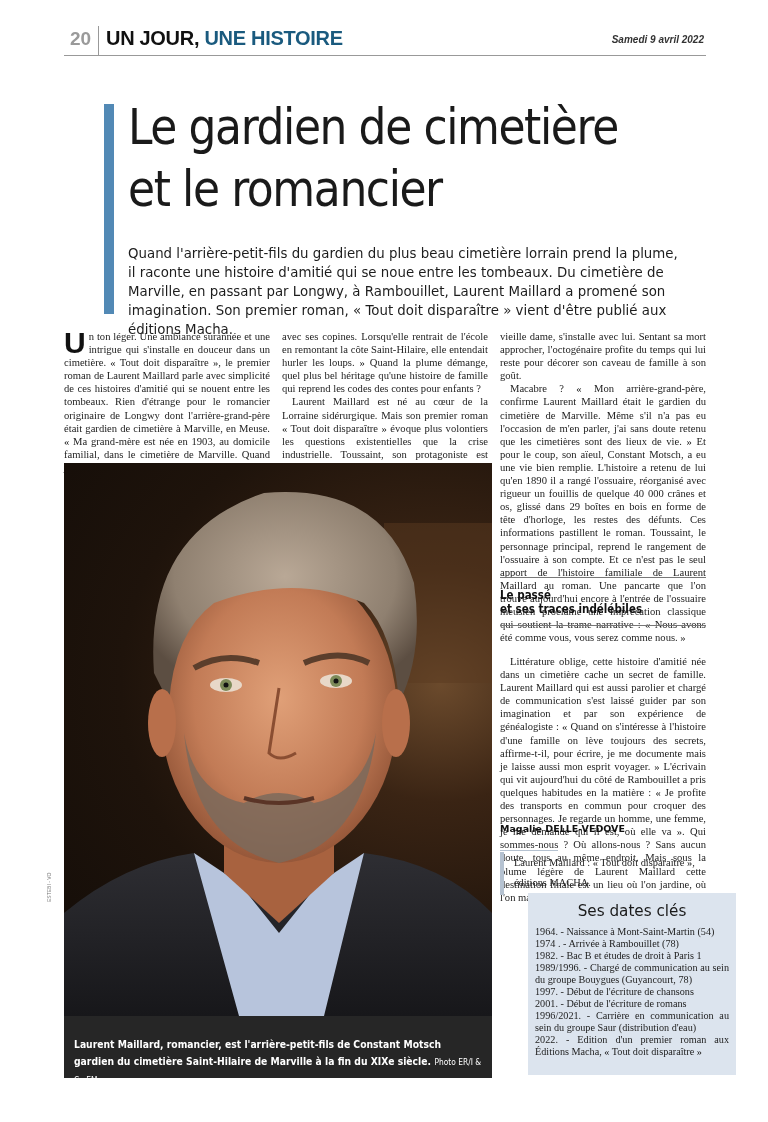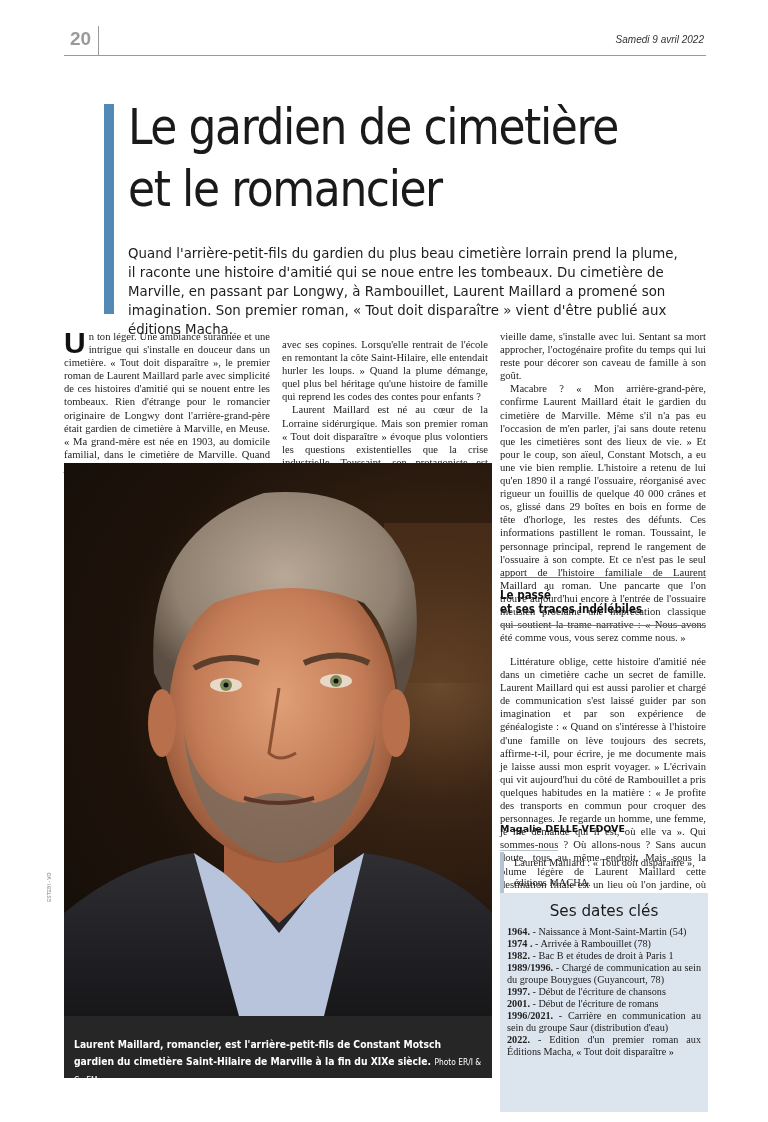--- a/index.html
+++ b/index.html
@@ -5,68 +5,69 @@
   * { box-sizing: border-box; margin: 0; padding: 0; }
   html, body { width: 768px; height: 1122px; background: #ffffff; overflow: hidden; }
   body { position: relative; font-family: "Liberation Serif", serif; color: #222; }
 
   
   .header { position: absolute; left: 64px; top: 26px; width: 642px; height: 30px; border-bottom: 1px solid #999; }
   .page-num { position: absolute; left: 6px; top: 2px; font-family: "Liberation Sans", sans-serif; font-weight: bold; font-size: 19px; color: #9a9a9a; }
   .header-sep { position: absolute; left: 34px; top: 0; width: 1px; height: 30px; background: #999; }
   .section-title { position: absolute; left: 42px; top: 1px; font-family: "Liberation Sans", sans-serif; font-weight: 900; font-size: 20px; letter-spacing: -0.3px; color: #111; white-space: nowrap; }
   .section-title .accent { color: #1a5a7e; }
-  .date { position: absolute; right: 2px; top: 8px; font-family: "Liberation Sans", sans-serif; font-style: italic; font-size: 10px; color: #333; }
+  .date { position: absolute; right: 2px; top: 8px; font-family: "Liberation Sans", sans-serif; font-style: italic; font-size: 10px; color: #333; font-weight: bold; }
 
   
   .title-bar { position: absolute; left: 104px; top: 104px; width: 10px; height: 210px; background: #5289b5; }
   .title { position: absolute; left: 128px; top: 96px; width: 580px; font-family: "DejaVu Sans", sans-serif; font-weight: normal; font-size: 50px; line-height: 62px; letter-spacing: -1.6px; color: #1a1a1a; transform: scaleX(0.88); transform-origin: left top; white-space: nowrap; }
 
   
   .lead { position: absolute; left: 128px; top: 244px; width: 600px; font-family: "DejaVu Sans", sans-serif; font-size: 14.5px; line-height: 19px; color: #1d1d1d; transform: scaleX(0.92); transform-origin: left top; }
 
   
   .col { position: absolute; font-size: 10.6px; line-height: 13.1px; text-align: justify; hyphens: auto; color: #222; }
   .col p { text-indent: 0; }
   .col p + p { text-indent: 10px; }
   .col1 { left: 64px; top: 330px; width: 206px; }
-  .col2 { left: 282px; top: 330px; width: 206px; margin-top: 8px; }
+  .col2 { left: 282px; top: 330px; width: 206px; }
   .col3 { left: 500px; top: 330px; width: 206px; }
   .dropcap { float: left; font-family: "Liberation Sans", sans-serif; font-weight: 900; font-size: 30px; line-height: 24px; margin: 1px 3px 0 0; color: #111; }
 
   .rule { position: absolute; left: 500px; width: 206px; height: 1px; background: #777; }
   .subhead { position: absolute; left: 500px; top: 588px; width: 206px; font-family: "DejaVu Sans", sans-serif; font-weight: bold; font-size: 11.5px; line-height: 14px; color: #111; transform: scaleX(0.9); transform-origin: left top; }
   .col3b { left: 500px; top: 655px; width: 206px; }
   .signature { position: absolute; left: 500px; top: 823px; width: 206px; font-family: "DejaVu Sans", sans-serif; font-weight: bold; font-size: 9.5px; color: #111; }
 
   .quote-box { position: absolute; left: 500px; top: 852px; width: 206px; padding: 1px 0 2px 10px; border-left: 4px solid #b5c2d1; font-size: 10.4px; line-height: 20px; }
   .quote-box::before { content: ""; position: absolute; left: -4px; top: -2px; width: 58px; height: 1px; background: #b5c2d1; }
 
   
-  .dates-box { position: absolute; left: 500px; top: 893px; width: 208px; height: 219px; background: #dce4ee; padding: 8px 7px 0 7px; }
+  .dates-box { position: absolute; left: 528px; top: 893px; width: 208px; height: 182px; background: #dce4ee; padding: 8px 7px 0 7px; }
   .dates-title { text-align: center; font-family: "DejaVu Sans", sans-serif; font-size: 16px; color: #1a1a1a; margin-bottom: 6px; transform: scaleX(0.95); }
   .dates-item { font-size: 10.2px; line-height: 12px; text-align: justify; color: #222; }
-  .dates-item b { font-weight: bold; }
+  .dates-item b { font-weight: normal; }
 
   
   .photo { position: absolute; left: 64px; top: 463px; width: 428px; height: 553px; overflow: hidden;
     background: radial-gradient(ellipse at 88% 40%, #6b4a2c 0%, #3a2414 25%, #1e130b 60%, #120c08 100%); }
   .photo svg { display: block; }
   .caption { position: absolute; left: 64px; top: 1016px; width: 428px; height: 62px; background: #262626; color: #fff; padding: 20px 10px; font-family: "DejaVu Sans", sans-serif; font-weight: bold; font-size: 10.5px; line-height: 17px; }
   .caption .credit { font-weight: normal; font-size: 8.5px; margin-left: 4px; }
   .caption-inner { transform: scaleX(0.88); transform-origin: left top; width: 114%; }
 
   .margin-credit { position: absolute; left: 46px; top: 902px; font-family: "Liberation Sans", sans-serif; font-size: 5px; color: #777; transform: rotate(-90deg); transform-origin: left top; white-space: nowrap; }
 </style>
 </head>
 <body>
 
 <div class="header">
   <span class="page-num">20</span>
   <span class="header-sep"></span>
+  <span class="section-title"><span>UN JOUR, </span><span class="accent">UNE HISTOIRE</span></span>
   <span class="date">Samedi 9 avril 2022</span>
 </div>
 
 <div class="title-bar"></div>
 <h1 class="title">
   <span>Le gardien de cimetière</span><br>
   <span>et le romancier</span>
 </h1>
 
 <p class="lead">Quand l'arrière-petit-fils du gardien du plus beau cimetière lorrain prend la plume, il raconte une histoire d'amitié qui se noue entre les tombeaux. Du cimetière de Marville, en passant par Longwy, à Rambouillet, Laurent Maillard a promené son imagination. Son premier roman, « Tout doit disparaître » vient d'être publié aux éditions Macha.</p>

